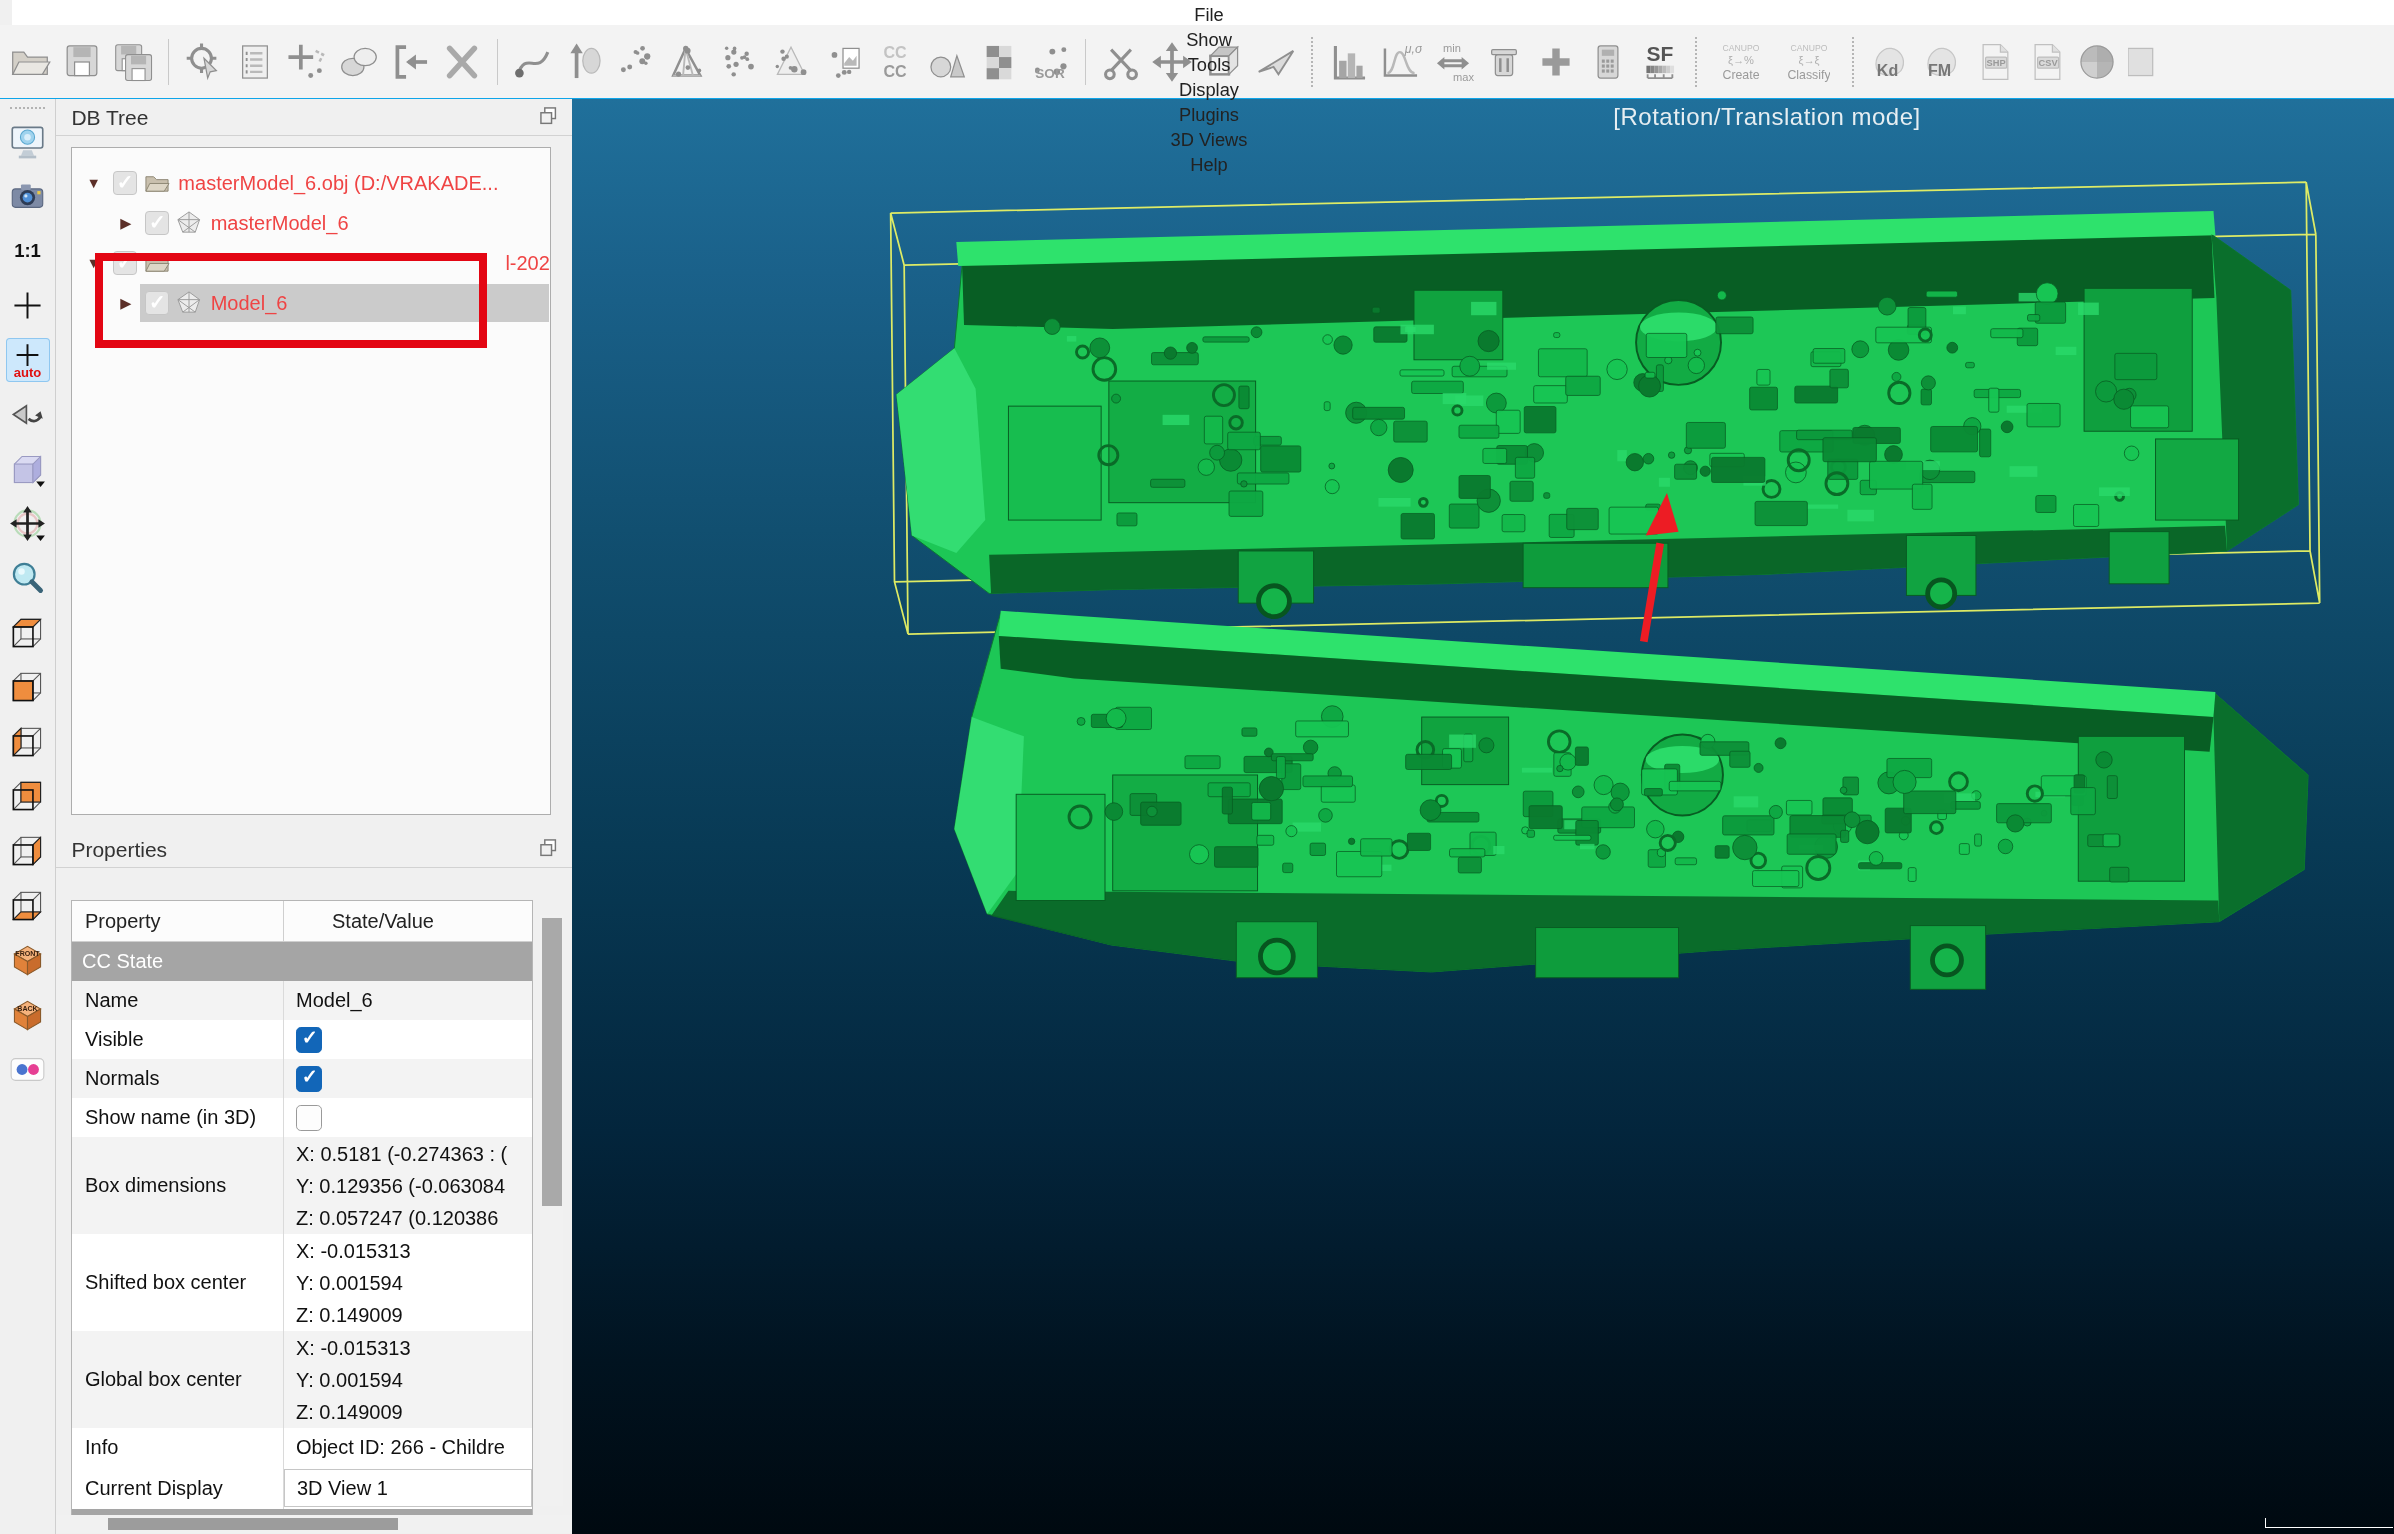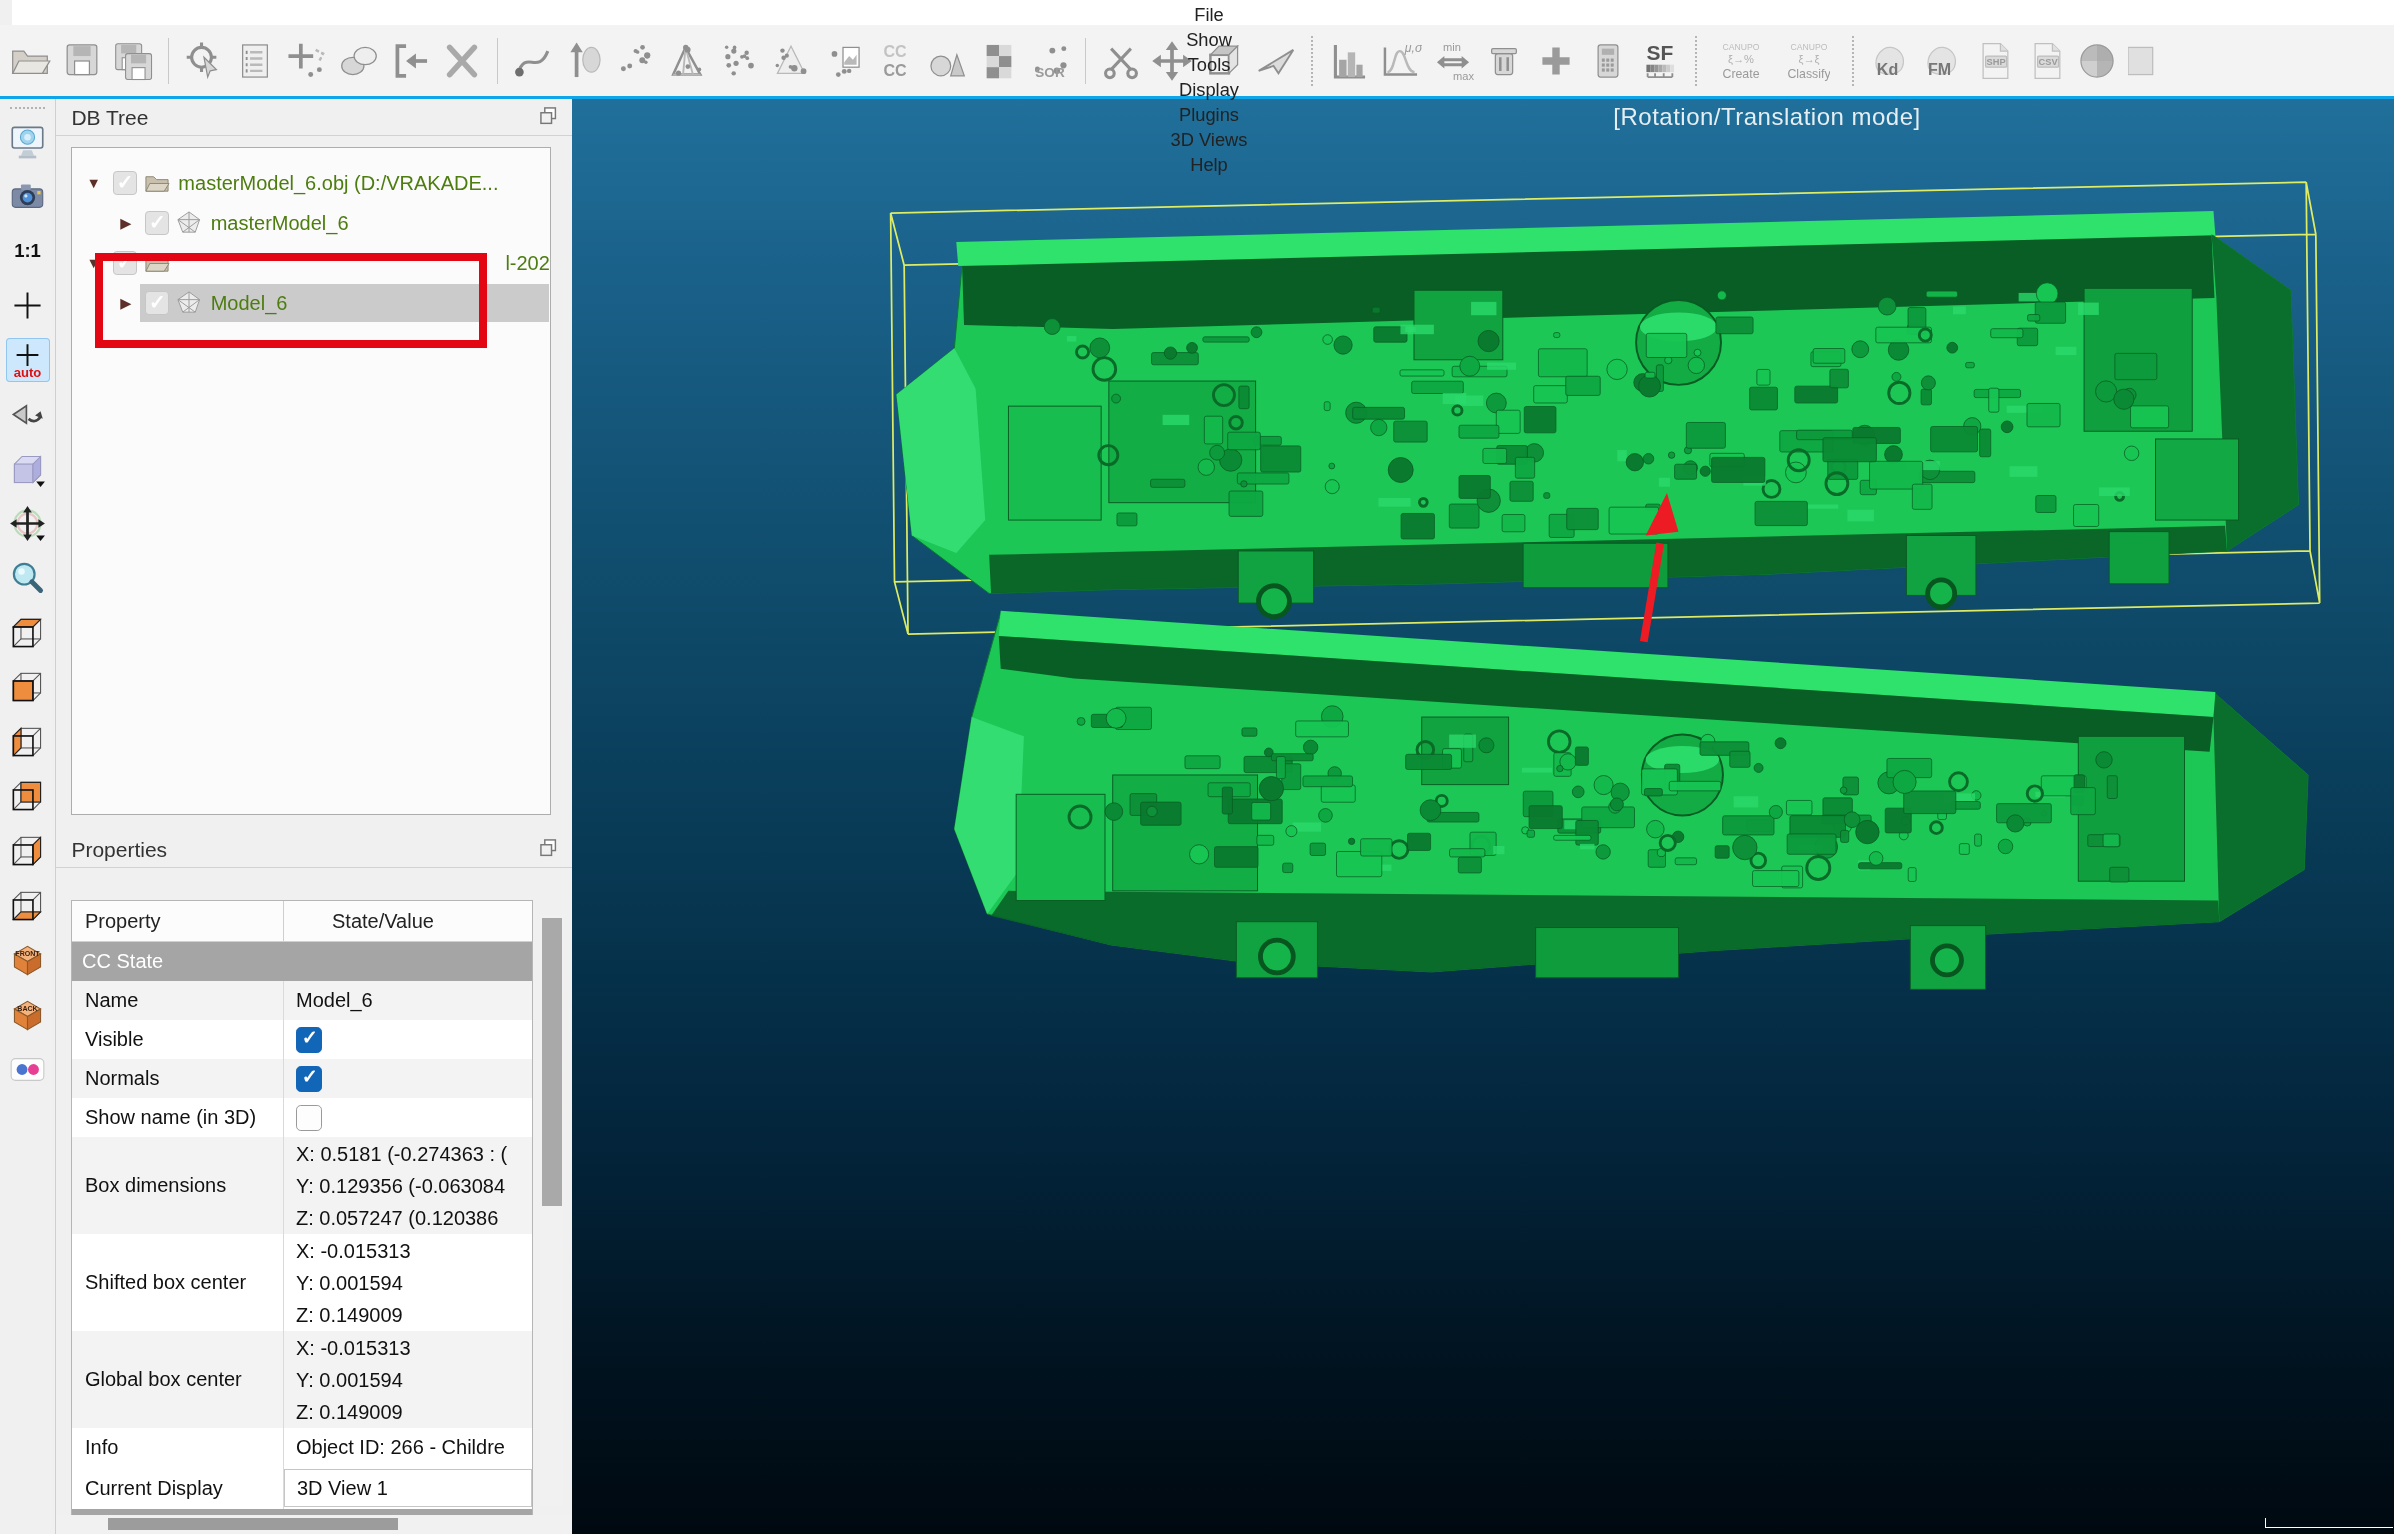--- a/index.html
+++ b/index.html
@@ -7,21 +7,21 @@
        font-family:"Liberation Sans",sans-serif;background:#f0f0f0;}
 
   
   .menubar{position:absolute;left:12px;top:0;width:2394px;height:25px;background:#ffffff;
            display:flex;align-items:center;z-index:6;flex-direction:column;}
   .logo{width:21px;height:21px;margin:1.9px 7.7px 0 5.8px;}
   .menu-item{padding:0 16.4px;font-size:18.3px;color:#222;line-height:25px;cursor:default;}
 
   
   .toolbar{position:absolute;left:0;top:25px;width:2394px;height:74px;background:#f3f3f3;
-           border-bottom:3px solid #0ea5e9;display:flex;align-items:center;padding-left:3.9px;
+           border-bottom:1px solid #0ea5e9;display:flex;align-items:center;padding-left:3.9px;
            box-sizing:border-box;z-index:5;}
   .tb-btn{width:48px;height:56px;flex:none;display:flex;align-items:center;justify-content:center;margin:0 1.9px;}
   .tb-btn.wide{width:64px;}
   .tb-btn svg{width:42px;height:42px;}
   .tb-sep{width:1px;height:46px;background:#c9c9c9;margin:0 8.7px;flex:none;}
   .tb-dotsep{width:0;height:50px;border-left:2.9px dotted #b5b5b5;margin:0 9.7px;flex:none;}
   svg text{font-family:"Liberation Sans",sans-serif;}
 
   
   .sidebar{position:absolute;left:0;top:99px;width:56px;height:1435px;background:#f0f0f0;
@@ -38,21 +38,21 @@
   .phead{position:absolute;left:0;width:516px;height:35px;background:#f0f0f0;border-bottom:1px solid #d2d2d2;
          display:flex;align-items:center;justify-content:space-between;padding:0 13.5px 0 15.4px;
          box-sizing:border-box;font-size:21px;color:#333;}
   #dbtree-head{top:1.9px;}
   #props-head{top:734px;}
   .float-ico svg{width:19.3px;height:19.3px;}
 
   
   .tree-box{position:absolute;left:15.4px;top:48px;width:480px;height:668px;background:#fbfbfb;
             border:1px solid #adadad;box-sizing:border-box;padding-top:15.4px;overflow:hidden;}
-  .trow{height:40px;display:flex;align-items:center;font-size:20px;color:#4d7c0f;position:relative;white-space:nowrap;}
+  .trow{height:40px;display:flex;align-items:center;font-size:20px;color:#ef4444;position:relative;white-space:nowrap;}
   .trow>*{position:relative;z-index:1;}
   .trow.selected::before{content:"";position:absolute;left:68px;right:1px;top:1px;bottom:1px;background:#cbcbcb;z-index:0;}
   .arr{width:27px;flex:none;text-align:center;font-size:14.5px;color:#5c2f28;}
   .lv0 .arr{margin-left:7.7px;}
   .lv1 .arr{margin-left:40px;}
   .arr.exp::before{content:"▼";}
   .arr.col::before{content:"▶";}
   .tcb{width:24px;height:24px;flex:none;border-radius:3.9px;background:#e4e4e4;border:1px solid #c6c6c6;
        margin-left:5.8px;position:relative;box-sizing:border-box;}
   .tcb.checked::after{content:"✓";position:absolute;left:2.9px;top:-2.9px;color:#fff;font-size:20px;font-weight:bold;}

